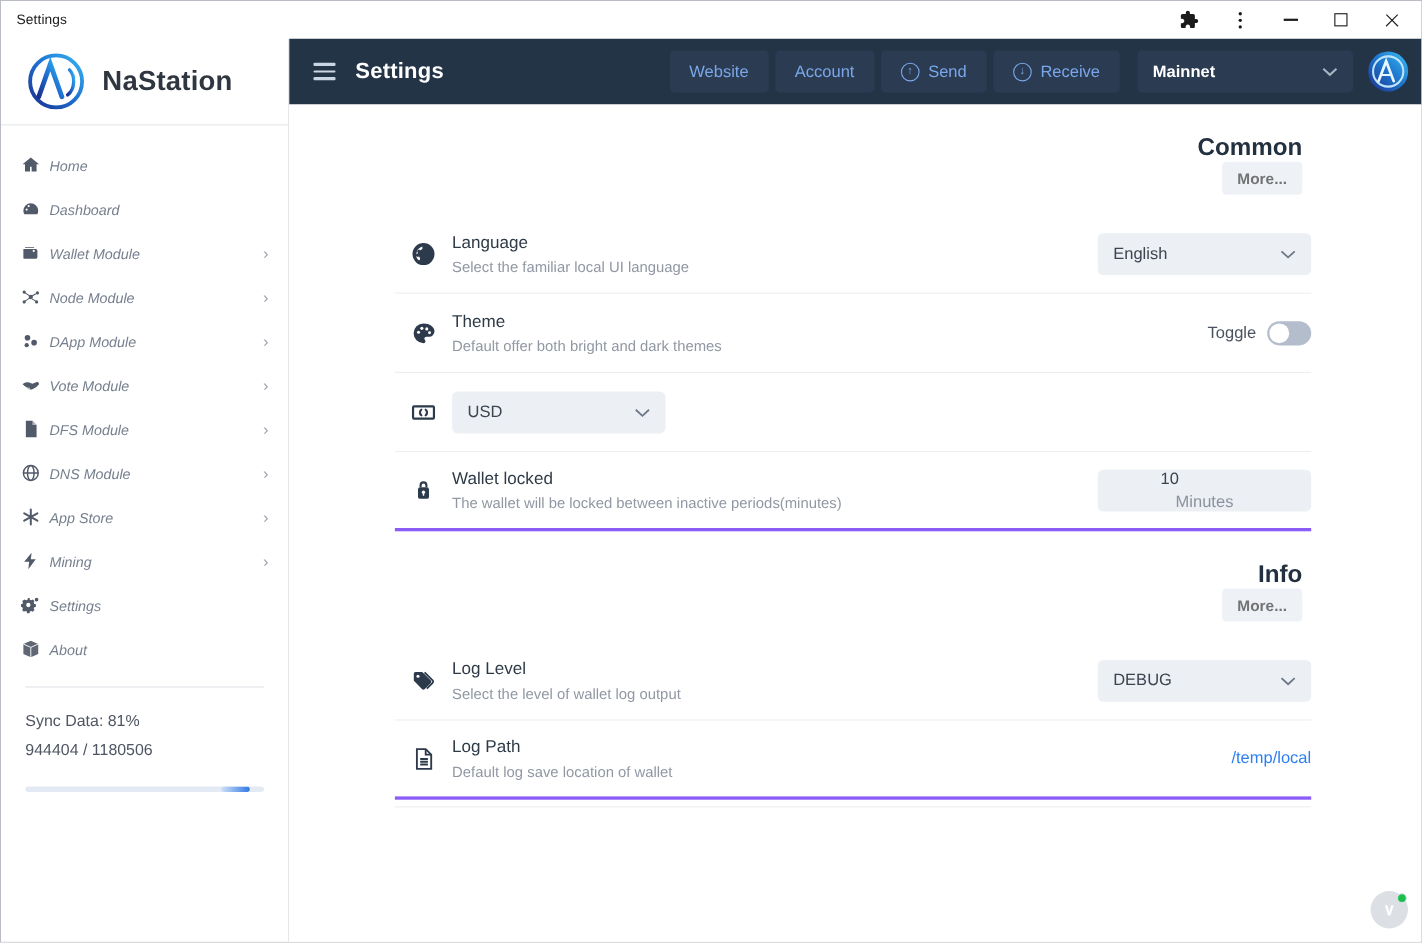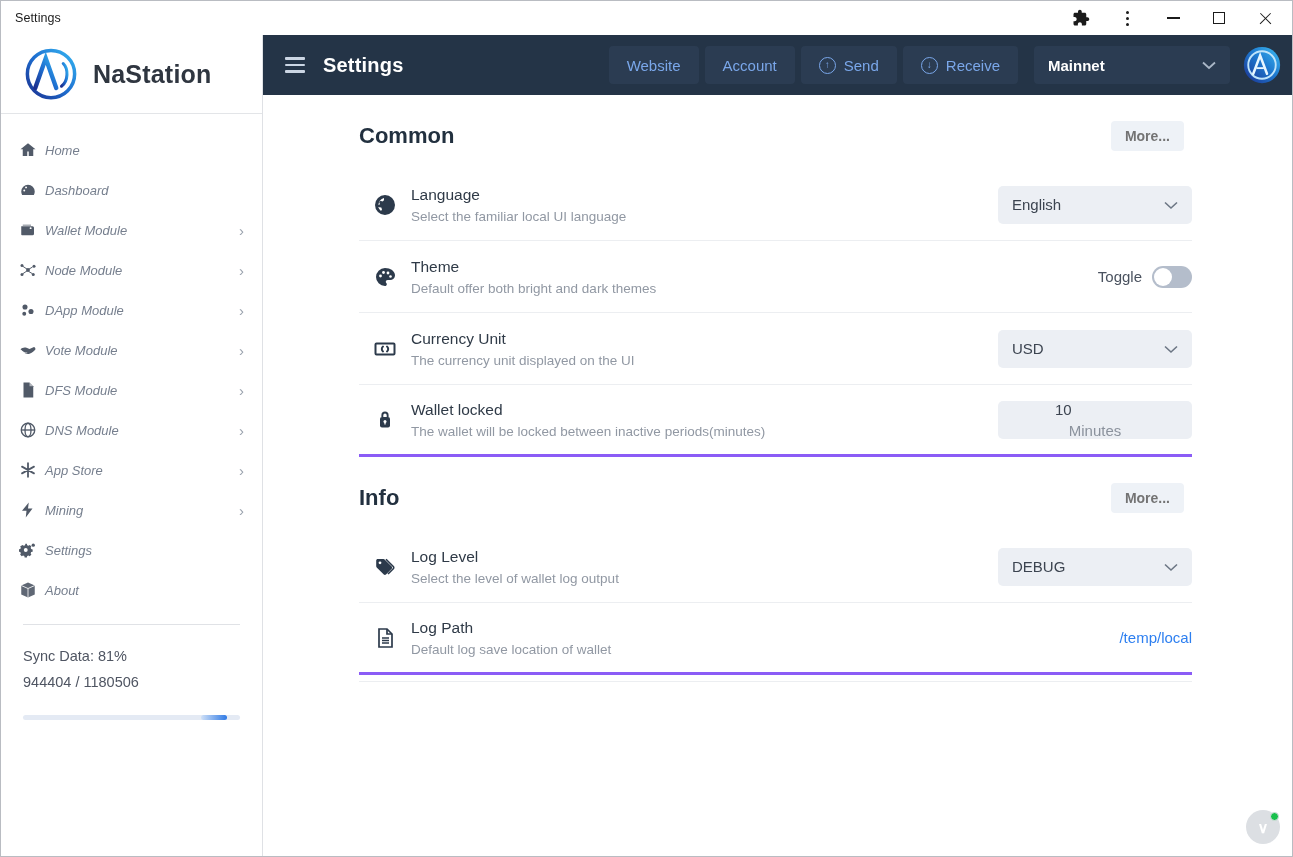--- a/index.html
+++ b/index.html
@@ -142,22 +142,22 @@
   .net-select .val { color: #ffffff; font-size: 15px; font-weight: bold; }
   .net-select .chev { color: #aab7c7; font-size: 13px; }
   .avatar-logo { width: 40px; height: 40px; }
 
   .content {
     flex: 1; overflow: hidden; background: #ffffff;
     padding: 0 100px 0 96px;
   }
   .section { padding-top: 26px; }
   .section-head {
-    display: flex; align-items: center; justify-content: space-between;
-    padding: 0 8px 0 0; margin-bottom: 18px;
+    display: flex; align-items: flex-end; justify-content: space-between;
+    padding: 0 8px 0 0; margin-bottom: 18px; flex-direction: column;
   }
   .section-title { font-size: 22px; font-weight: bold; color: #22303f; }
   .more-btn {
     background: #eef2f7; border-radius: 4px;
     color: #737373; font-size: 14px;
     padding: 7px 14px; cursor: pointer; font-weight: bold;
   }
 
   .row {
     display: flex; align-items: center;
@@ -530,24 +530,20 @@
             </div>
           </div>
 
           <div class="row">
             <span class="row-ico">
               <svg width="24" height="24" viewBox="0 0 24 24" fill="none" stroke="currentColor" stroke-width="2">
                   <rect x="2.5" y="6.5" width="19" height="11" rx="1"></rect>
                   <path d="M10 9.5a3.2 3.2 0 000 5M14 9.5a3.2 3.2 0 010 5" stroke-linecap="round"></path>
                 </svg>
             </span>
-            <div class="row-text">
-              <div class="row-title">Currency Unit</div>
-              <div class="row-desc">The currency unit displayed on the UI</div>
-            </div>
             <div class="row-ctl">
               <div class="select">
                 <span class="val">USD</span>
                 <span class="chev">
                   <svg width="14" height="9" viewBox="0 0 14 9" fill="none" stroke="currentColor" stroke-width="1.6">
                       <path d="M1 1.5L7 7l6-5.5"></path>
                     </svg>
                 </span>
               </div>
             </div>

